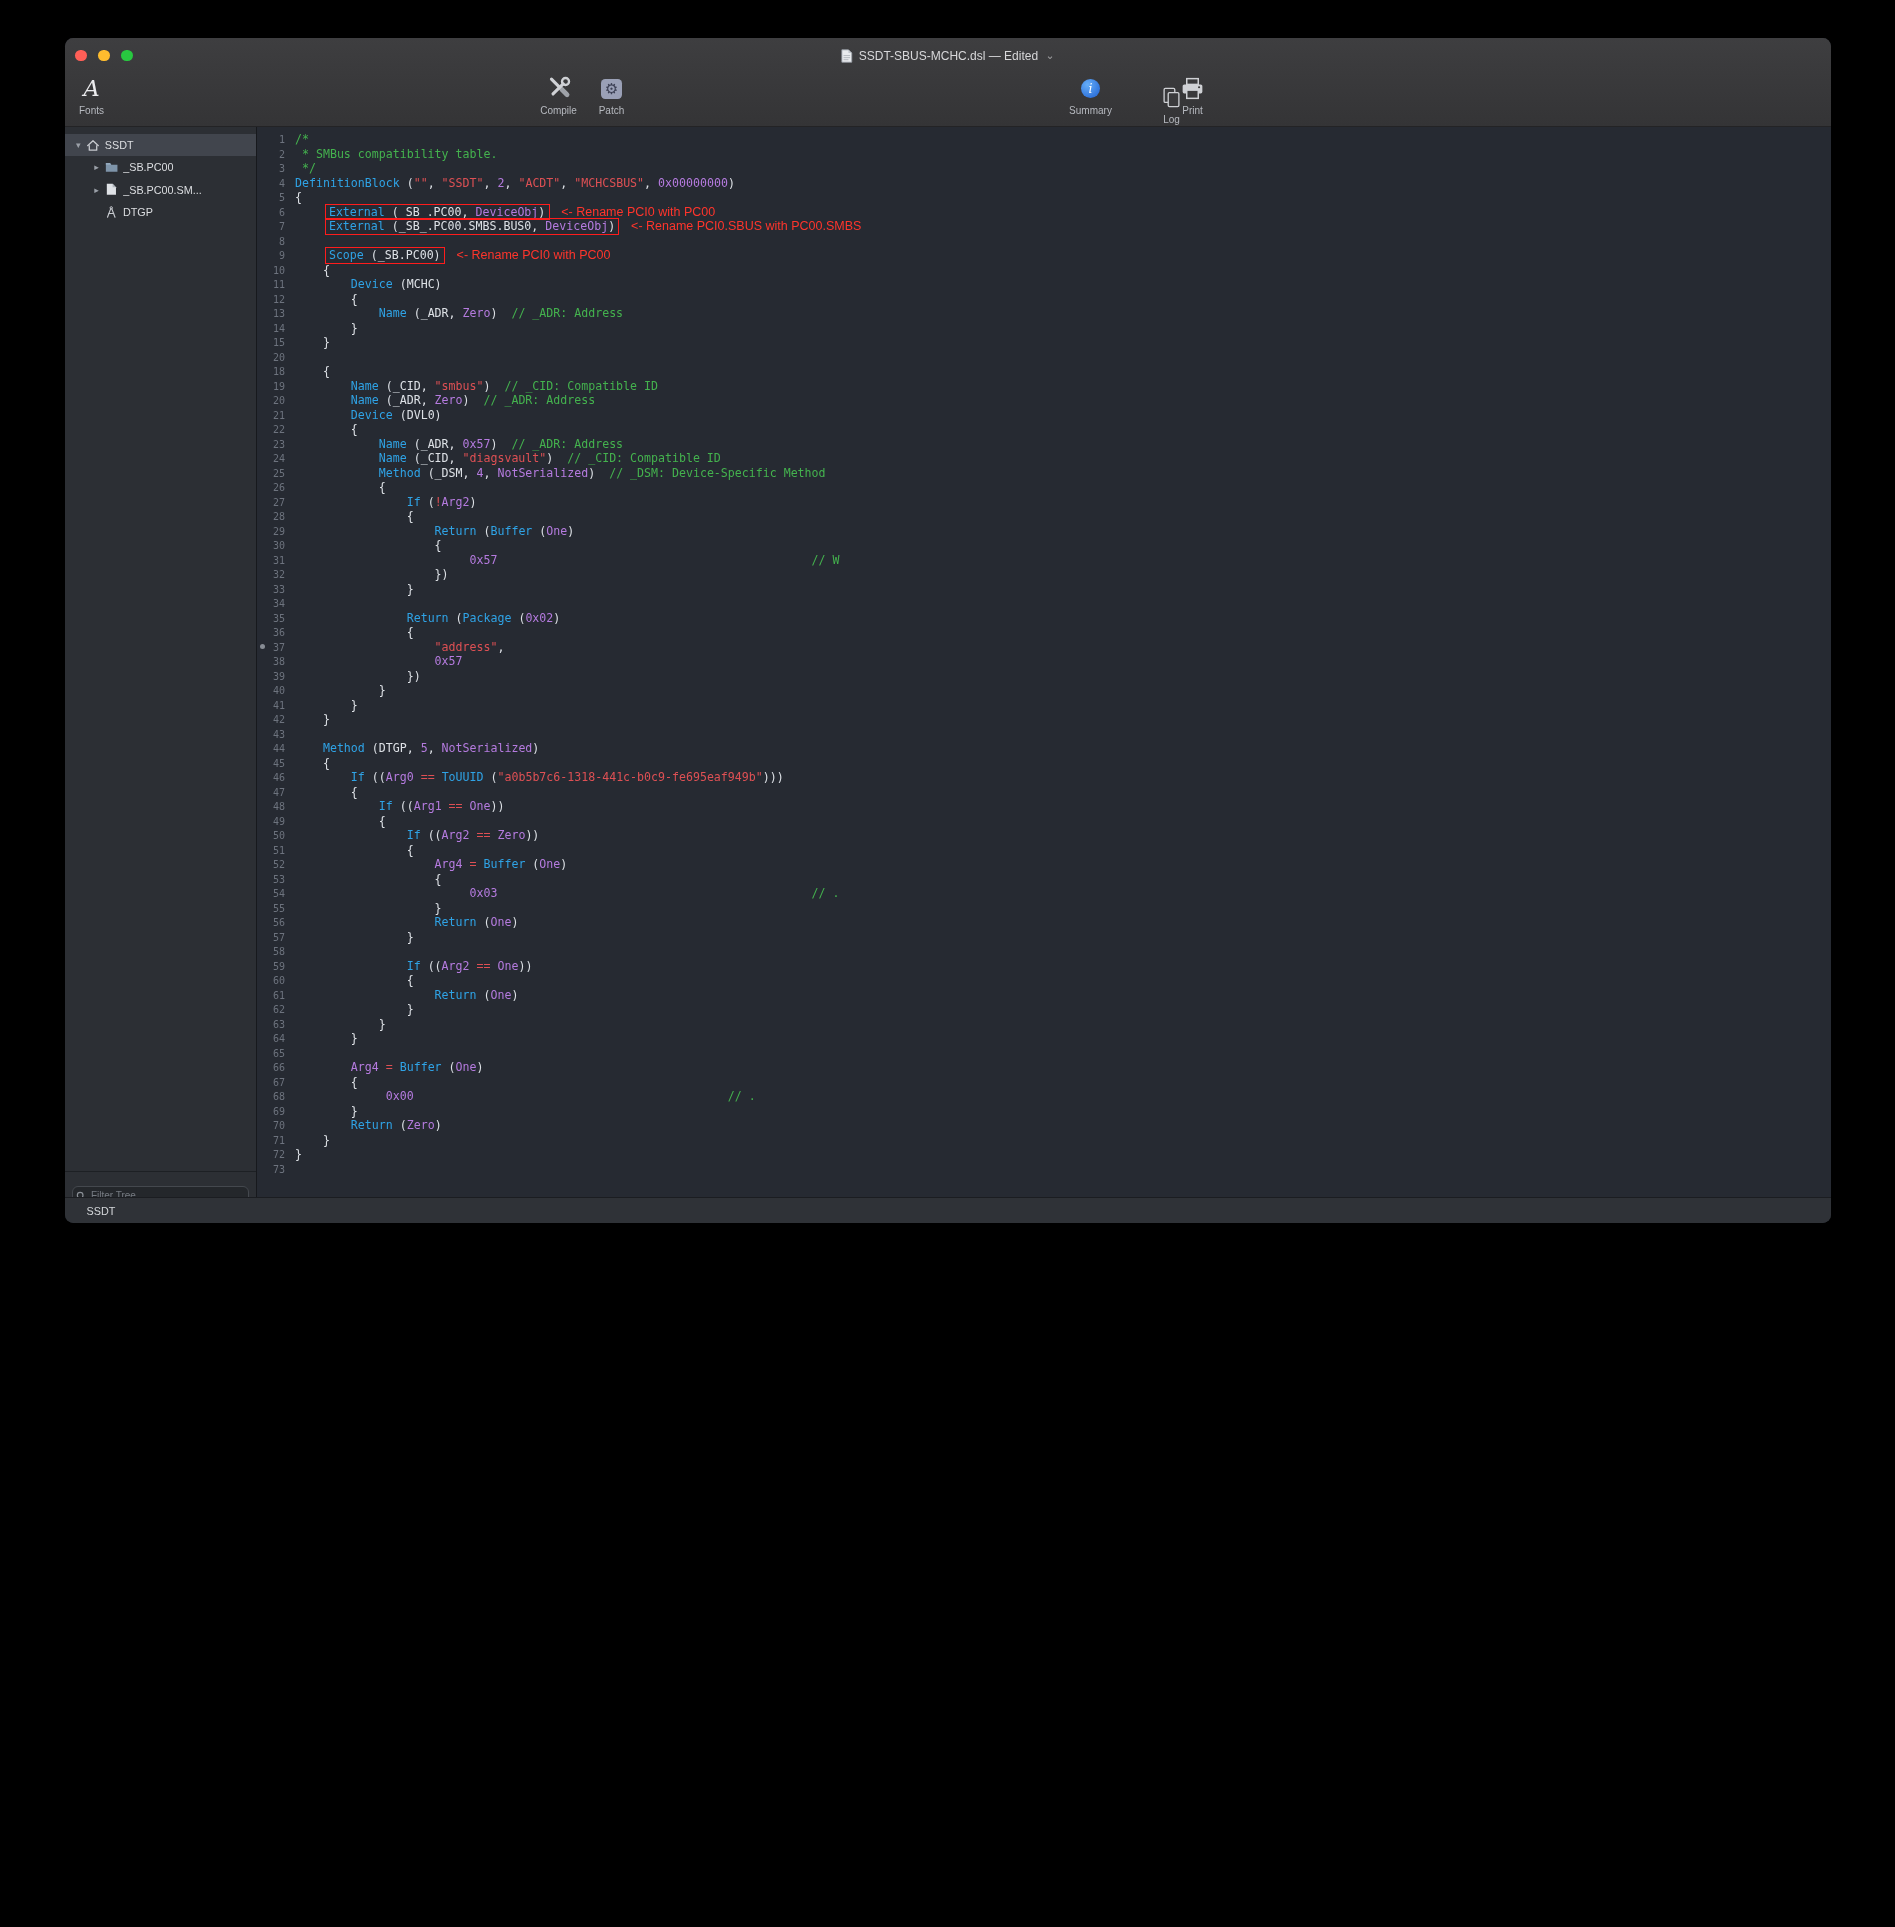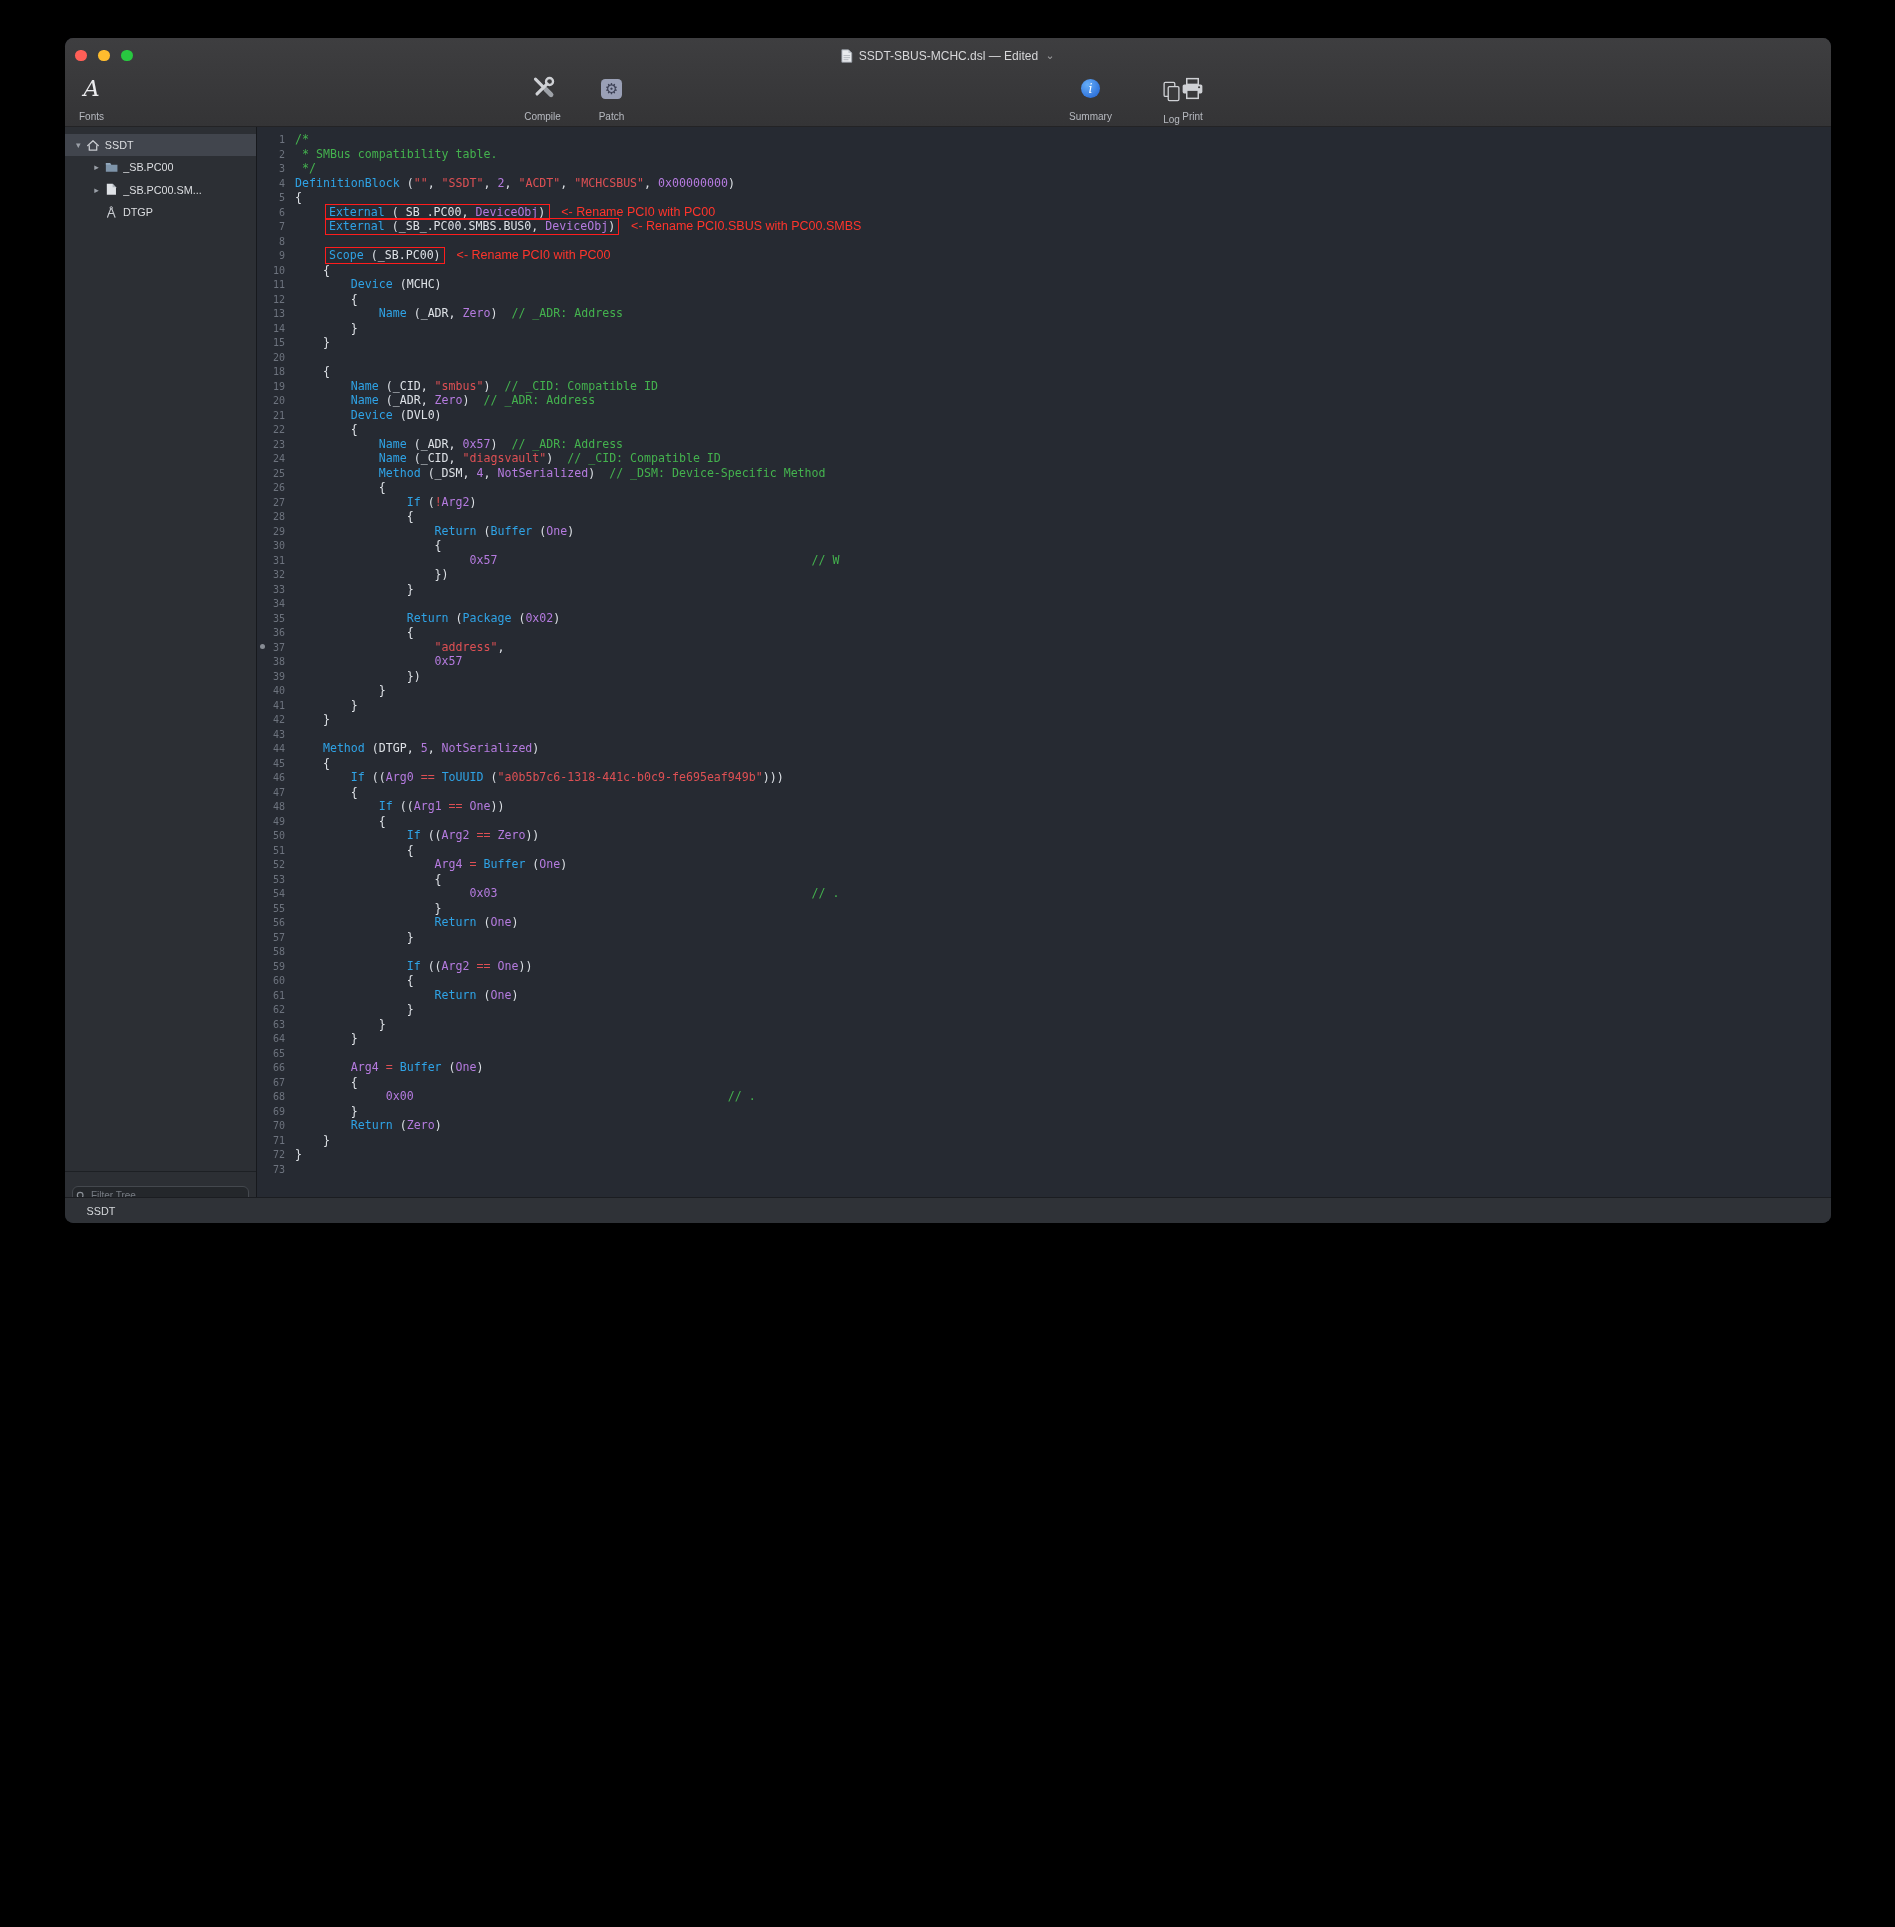--- a/index.html
+++ b/index.html
@@ -10,21 +10,21 @@
   .chrome{height:88px;background:linear-gradient(180deg,#3e3e40,#343436);border-bottom:0.8px solid #232325;flex:0 0 auto;}
   .titlebar{height:35px;position:relative;display:flex;align-items:center;}
   .traffic{position:absolute;left:10px;top:0;height:35px;display:flex;align-items:center;gap:11.6px;}
   .tl{width:11.6px;height:11.6px;border-radius:50%;display:inline-block;}
   .tl.red{background:#ff5f57;}.tl.yellow{background:#febc2e;}.tl.green{background:#28c840;}
   .title-wrap{margin:0 auto;display:flex;align-items:center;gap:5.8px;color:#d8d8da;font-size:12px;}
   .title-wrap .chev{color:#9c9c9f;font-size:10.8px;margin-left:1.7px;cursor:default;}
   .toolbar{height:53px;position:relative;}
   .tb-item{position:absolute;top:1.7px;width:53px;height:50px;display:flex;flex-direction:column;align-items:center;justify-content:flex-start;cursor:default;}
   .tb-item .ic{height:28px;display:flex;align-items:center;justify-content:center;}
-  .tb-item .lbl{font-size:10px;color:#b7bac0;margin-top:8px;white-space:nowrap;}
+  .tb-item .lbl{font-size:10px;color:#b7bac0;margin-top:2px;white-space:nowrap;}
   .fonts-a{font-family:"DejaVu Serif",serif;font-style:italic;font-size:22.4px;color:#ececee;line-height:25px;}
   .sum-circle{width:19px;height:19px;border-radius:50%;background:radial-gradient(circle at 35% 30%,#66aef8,#1d5fd2);
     color:#fff;display:flex;align-items:center;justify-content:center;font-family:"DejaVu Serif",serif;font-style:italic;font-size:12.5px;}
   .patch-sq{width:21.6px;height:20px;border-radius:4.2px;background:#9aa0b6;display:flex;align-items:center;justify-content:center;
     color:#3c4054;font-size:15px;line-height:15px;}
   
   .content{flex:1 1 auto;display:flex;min-height:0;}
   .sidebar{width:191px;flex:0 0 auto;background:#2c2f34;border-right:0.8px solid #17191d;display:flex;flex-direction:column;}
   .tree{flex:1 1 auto;padding-top:6.6px;overflow:hidden;}
   .tree-row{height:22.4px;display:flex;align-items:center;font-size:10.8px;color:#dcdee1;white-space:nowrap;cursor:default;}
@@ -82,21 +82,21 @@
     </div>
 
     <div class="toolbar">
       <div class="tb-item" style="left:0px;">
         <div class="ic">
             <span class="fonts-a">A</span>
           </div>
         <div class="lbl">Fonts</div>
       </div>
 
-      <div class="tb-item" style="left:451px;">
+      <div class="tb-item" style="left:467px;">
         <div class="ic">
           <svg width="25" height="25" viewBox="0 0 32 32">
             <path d="M7 4 L20 17" stroke="#cfd1d5" stroke-width="4" stroke-linecap="round"></path>
             <path d="M20 17 L27 24" stroke="#9ea2a8" stroke-width="6" stroke-linecap="round"></path>
             <circle cx="25" cy="7" r="4.5" fill="none" stroke="#cfd1d5" stroke-width="3"></circle>
             <path d="M22 10 L9 23" stroke="#cfd1d5" stroke-width="4" stroke-linecap="round"></path>
           </svg>
         </div>
         <div class="lbl">Compile</div>
       </div>

